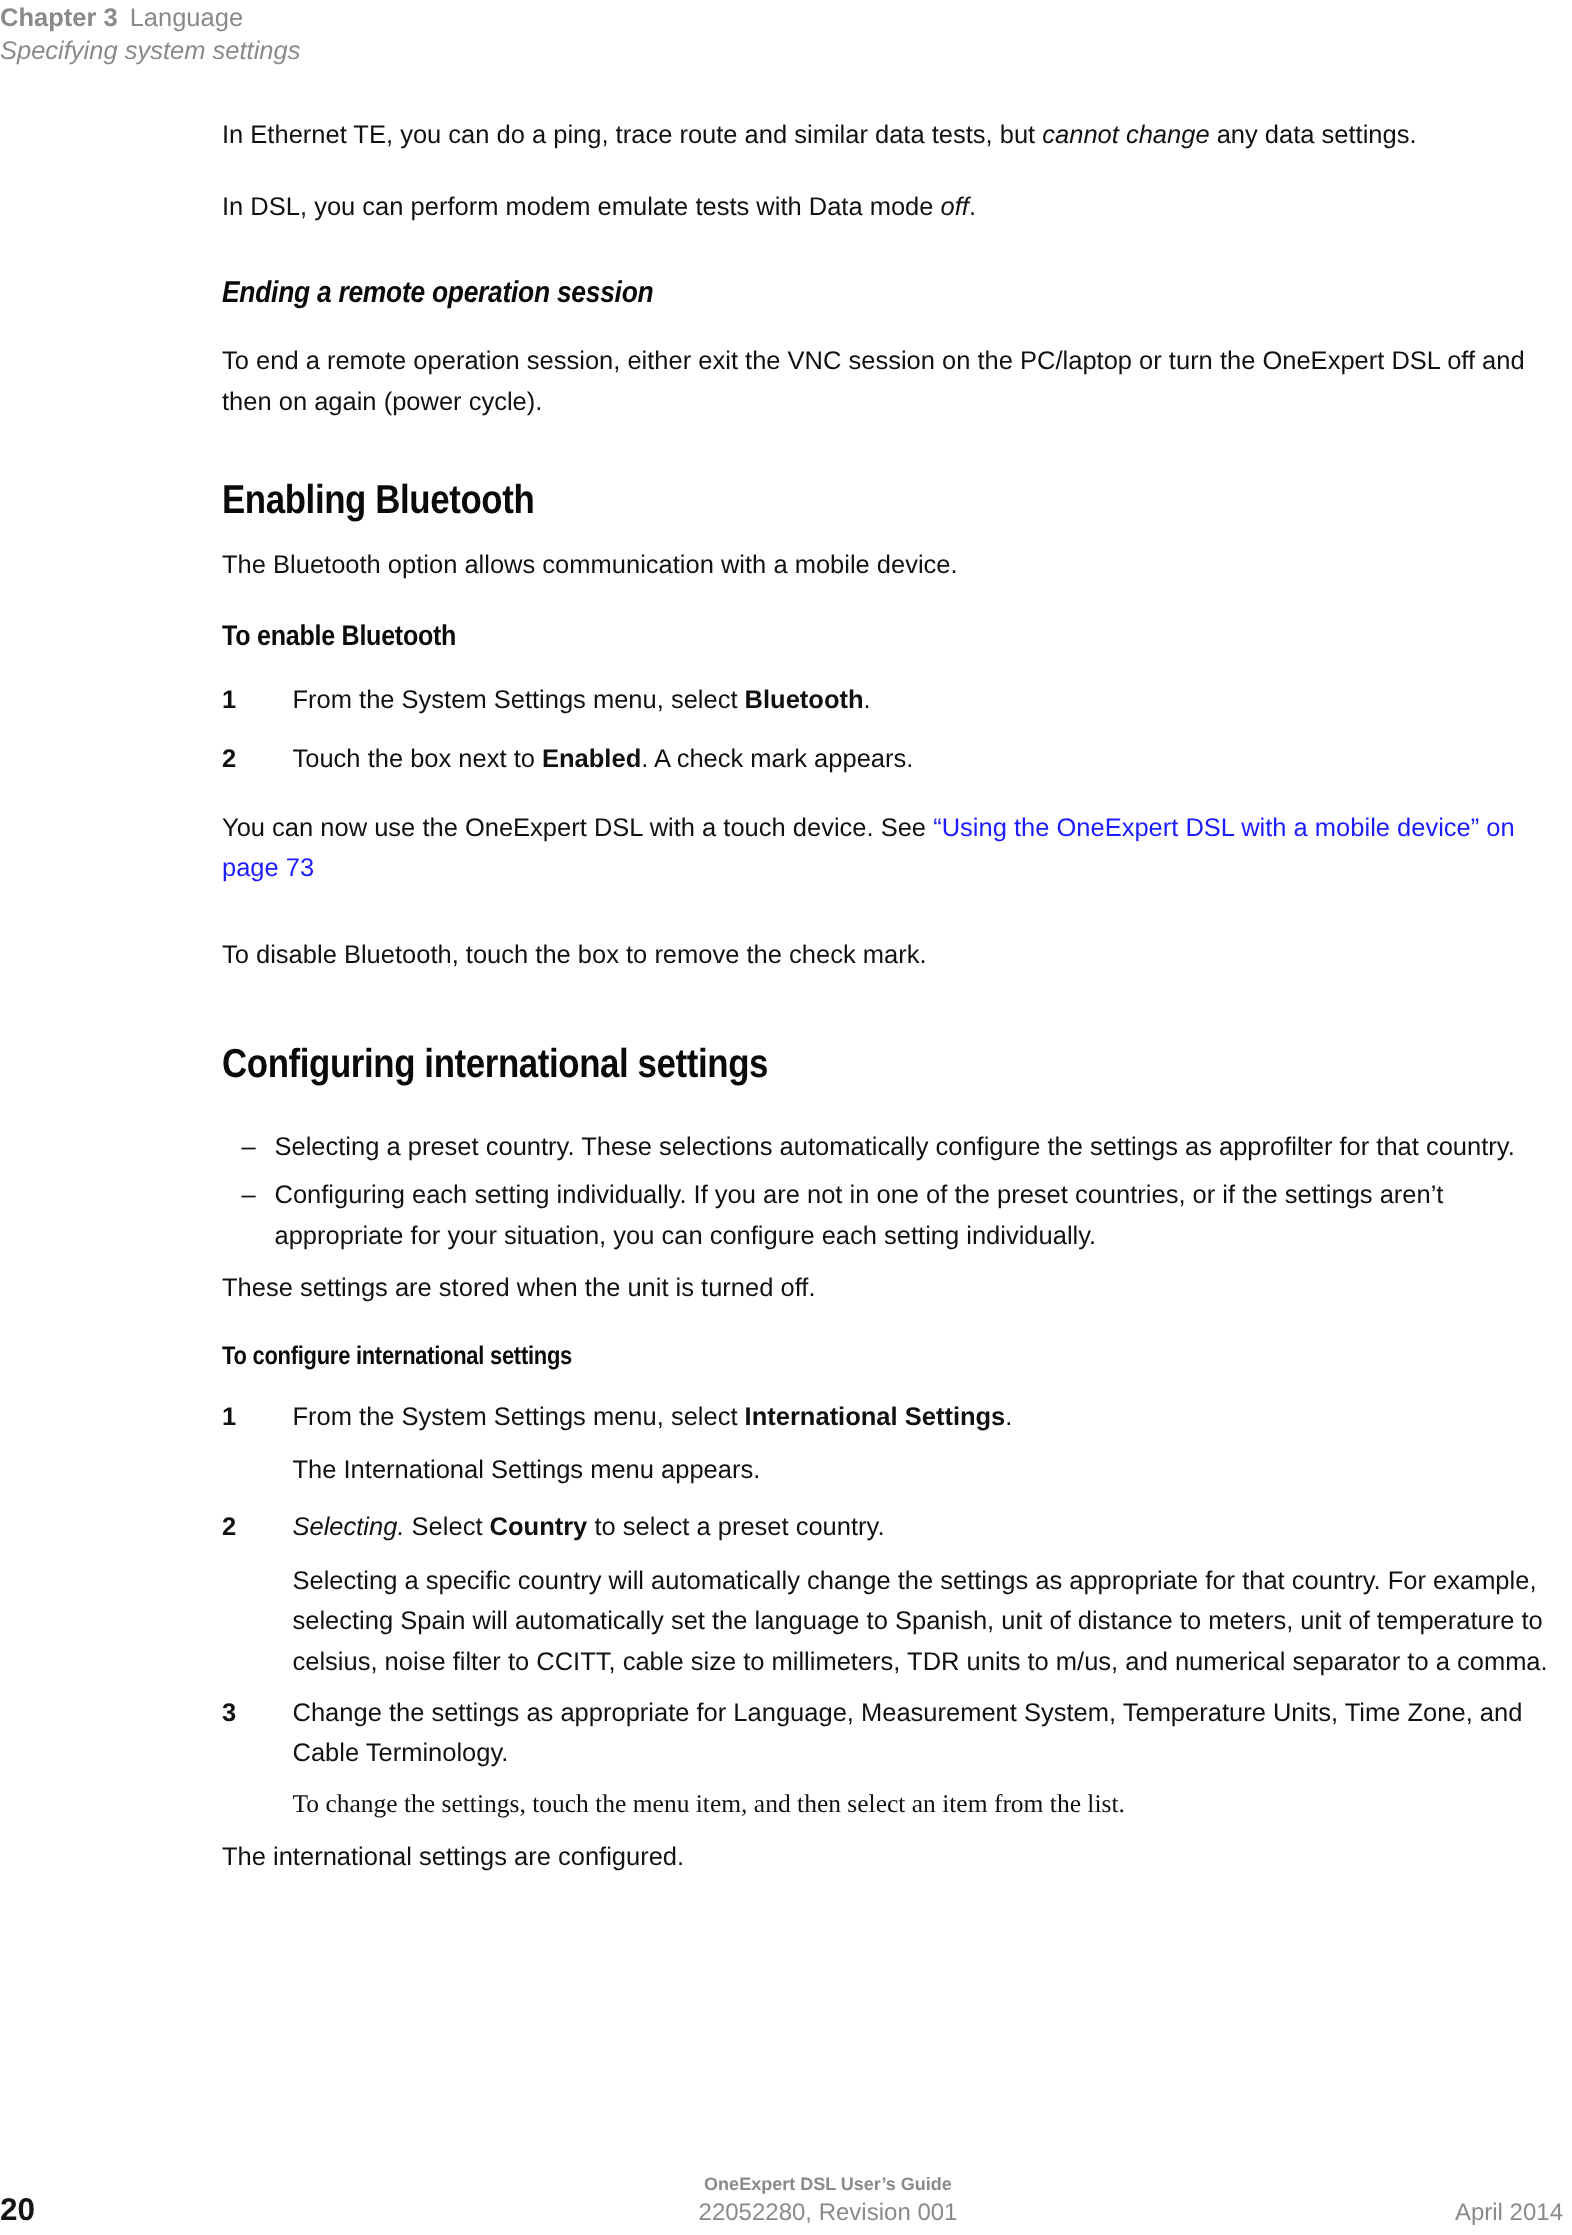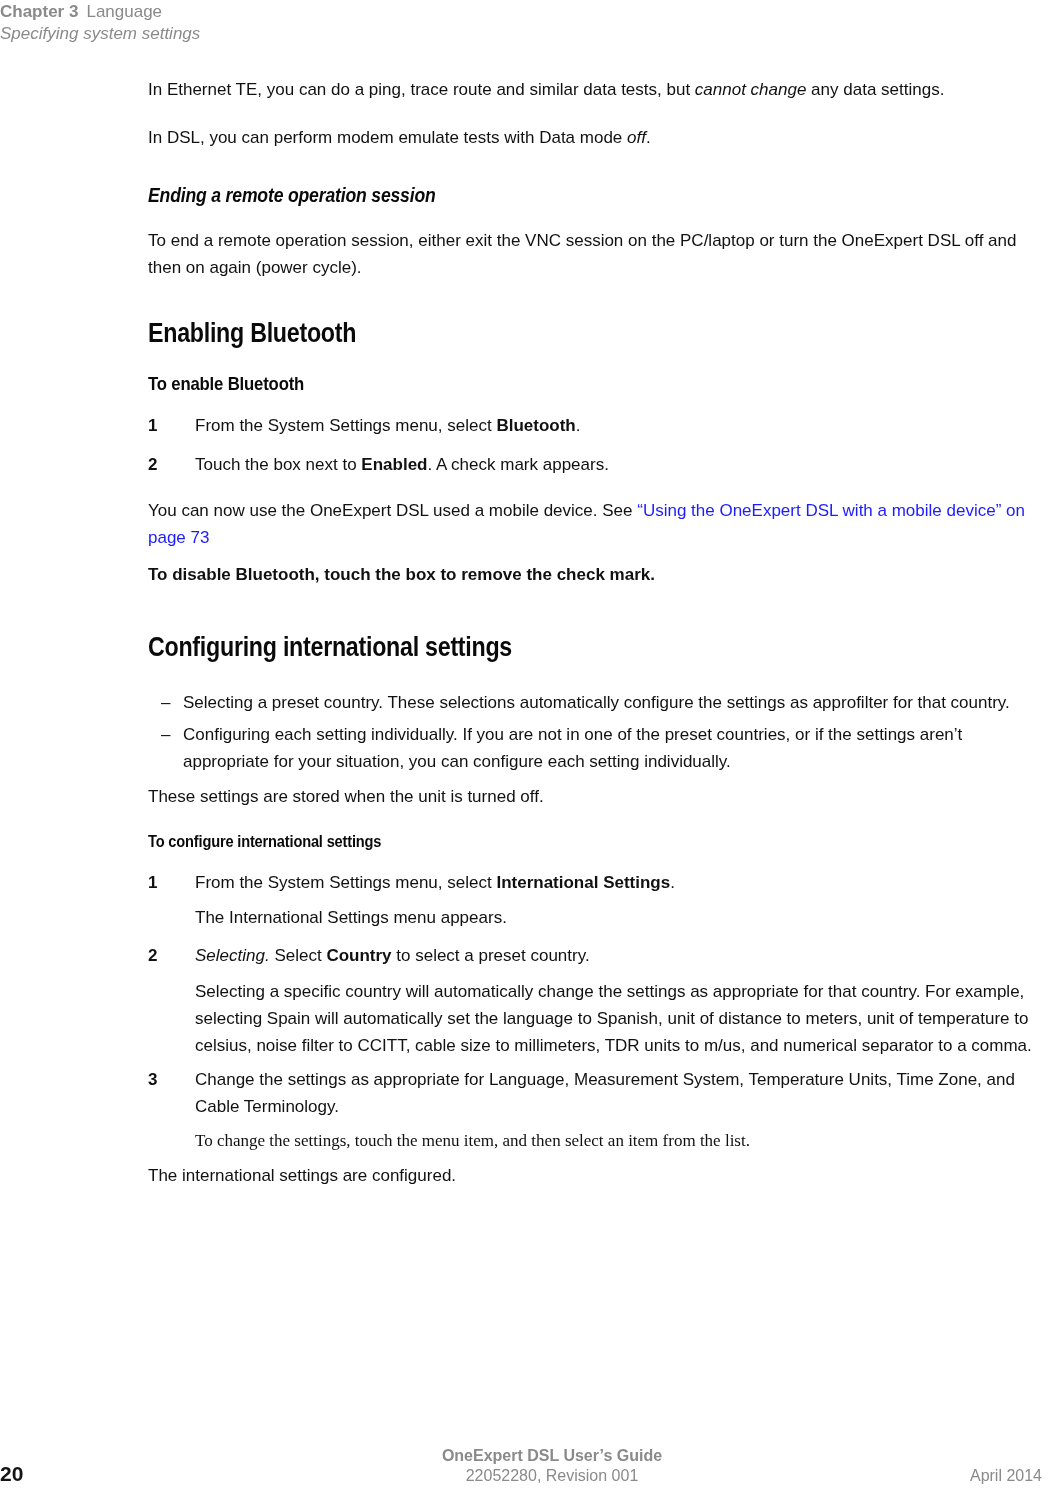--- a/index.html
+++ b/index.html
@@ -45,37 +45,37 @@
 
   .bullet { display:flex; font-size:17px; line-height:27px; margin-left:13px; }
   .bullet-dash { flex:none; width:22px; }
   .bullet-text { flex:1; }
 
   .link { color:#1c1cff; text-decoration:none; cursor:pointer; }
 
   
   .footer { position:absolute; left:0; top:1444px; width:1048px; height:46px; }
   .footer-center { position:absolute; left:50%; transform:translateX(-50%); margin-left:28px; top:2px; text-align:center; white-space:nowrap; }
-  .footer-title { color:#8a8a8a; font-weight:bold; font-size:16px; line-height:20px;text-align:center; }
+  .footer-title { color:#8a8a8a; font-weight:bold; font-size:12px; line-height:20px;text-align:center; }
   .footer-doc { color:#8a8a8a; font-size:16px; line-height:20px; }
   .footer-page { position:absolute; left:0; top:18px; font-size:21px; font-weight:bold; color:#141414; }
   .footer-date { position:absolute; right:6px; top:23px; font-size:16px; color:#8a8a8a; }
 
   
   .sp-p1 { margin-top:76px; }
   .sp-p2 { margin-top:21px; }
   .sp-remote-h { margin-top:32px; }
   .sp-remote-b { margin-top:20px; }
   .sp-bt-h { margin-top:36px; }
   .sp-bt-intro { margin-top:14px; }
   .sp-bt-proc { margin-top:23px; }
   .sp-step1 { margin-top:16px; }
   .sp-step2 { margin-top:12px; }
   .sp-note { margin-top:19px; }
-  .sp-disable { margin-top:10px;font-weight:bold; }
+  .sp-disable { margin-top:31px; }
   .sp-intl-h { margin-top:43px; }
   .sp-intl-intro { margin-top:12px; }
   .sp-bullet1 { margin-top:26px; }
   .sp-bullet2 { margin-top:5px; }
   .sp-stored { margin-top:8px; }
   .sp-proc2 { margin-top:20px; }
   .sp-istep1 { margin-top:15px; }
   .sp-res1 { margin-top:8px; }
   .sp-istep2 { margin-top:11px; }
   .sp-det2 { margin-top:9px; }
@@ -98,34 +98,35 @@
   <p class="body sp-p1"><span>In Ethernet TE, you can do a ping, trace route and similar data tests, but </span><i>cannot change</i><span> any data settings.</span></p>
 
   <p class="body sp-p2"><span>In DSL, you can perform modem emulate tests with Data mode </span><i>off</i><span>.</span></p>
 
   <div class="h2i sp-remote-h">Ending a remote operation session</div>
 
   <p class="body sp-remote-b">To end a remote operation session, either exit the VNC session on the PC/laptop or turn the OneExpert DSL off and then on again (power cycle).</p>
 
   <div class="h1 sp-bt-h">Enabling Bluetooth</div>
 
+  <p class="body sp-bt-intro">The Bluetooth option allows communication with a mobile device.</p>
 
   <div class="h3 sp-bt-proc">To enable Bluetooth</div>
 
   <div class="step sp-step1">
     <span class="step-num">1</span>
     <span class="step-body"><span>From the System Settings menu, select </span><b>Bluetooth</b><span>.</span></span>
   </div>
 
   <div class="step sp-step2">
     <span class="step-num">2</span>
     <span class="step-body"><span>Touch the box next to </span><b>Enabled</b><span>. A check mark appears.</span></span>
   </div>
 
-  <p class="body sp-note"><span>You can now use the OneExpert DSL used a mobile device. See </span><a class="link">“Using the OneExpert DSL with a mobile device” on page 73</a></p>
+  <p class="body sp-note"><span>You can now use the OneExpert DSL with a touch device. See </span><a class="link">“Using the OneExpert DSL with a mobile device” on page 73</a></p>
 
   <p class="body sp-disable">To disable Bluetooth, touch the box to remove the check mark.</p>
 
   <div class="h1 sp-intl-h">Configuring international settings</div>
 
 
   <div class="bullet sp-bullet1">
     <span class="bullet-dash">–</span>
     <span class="bullet-text">Selecting a preset country. These selections automatically configure the settings as appro­filter for that country.</span>
   </div>

